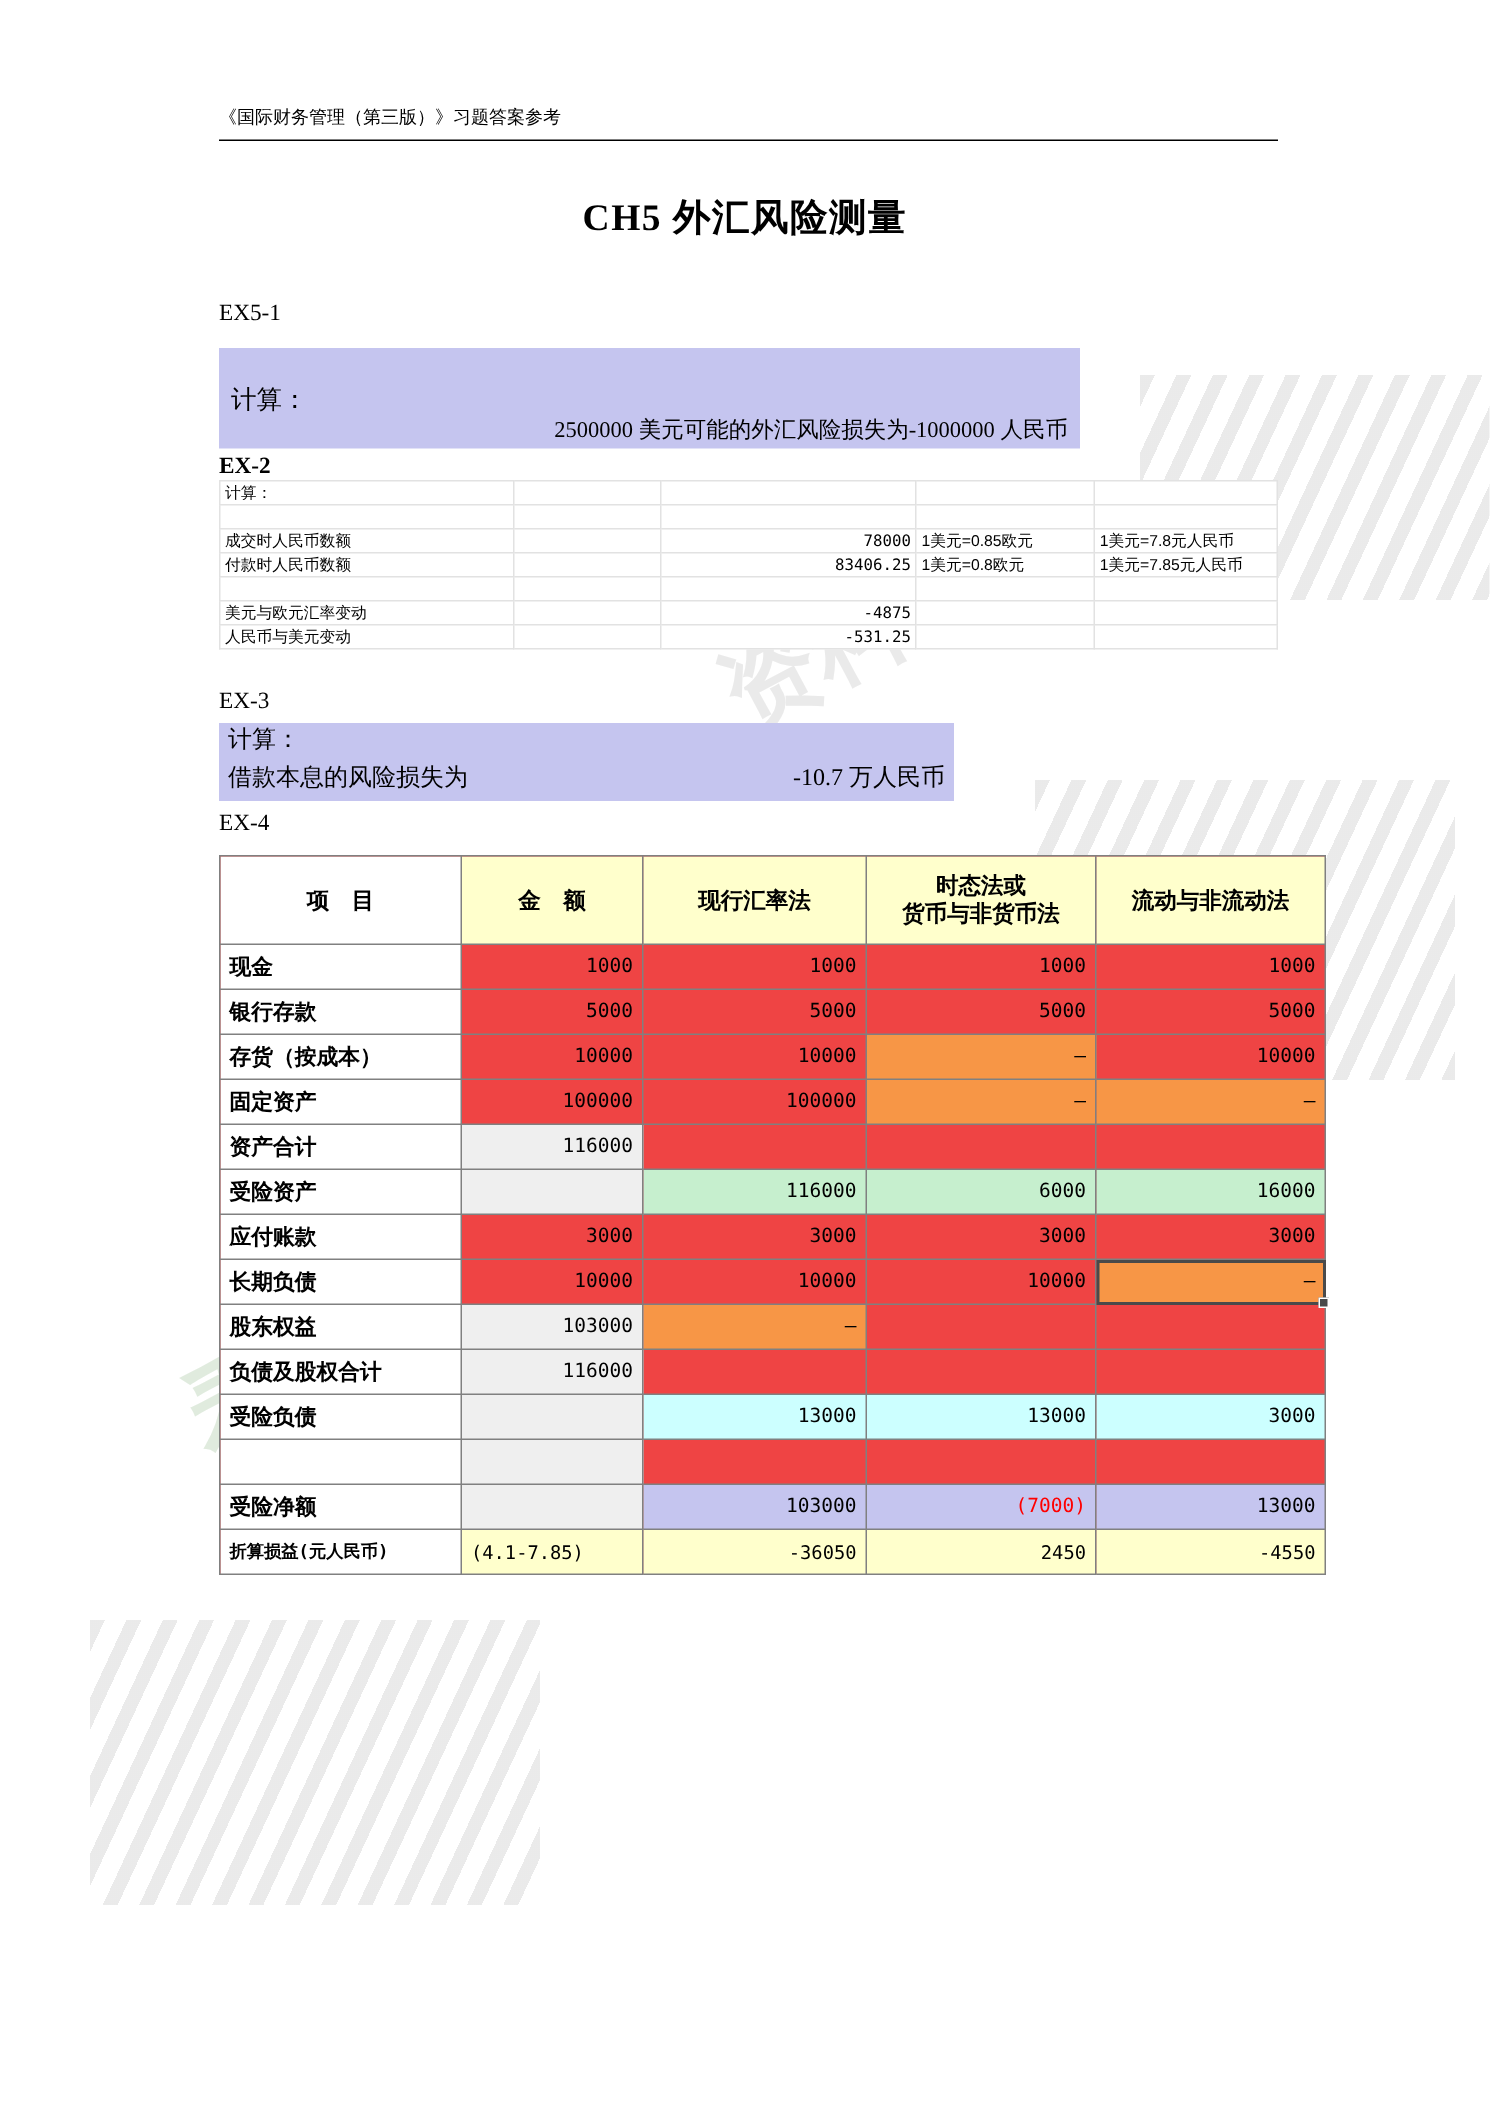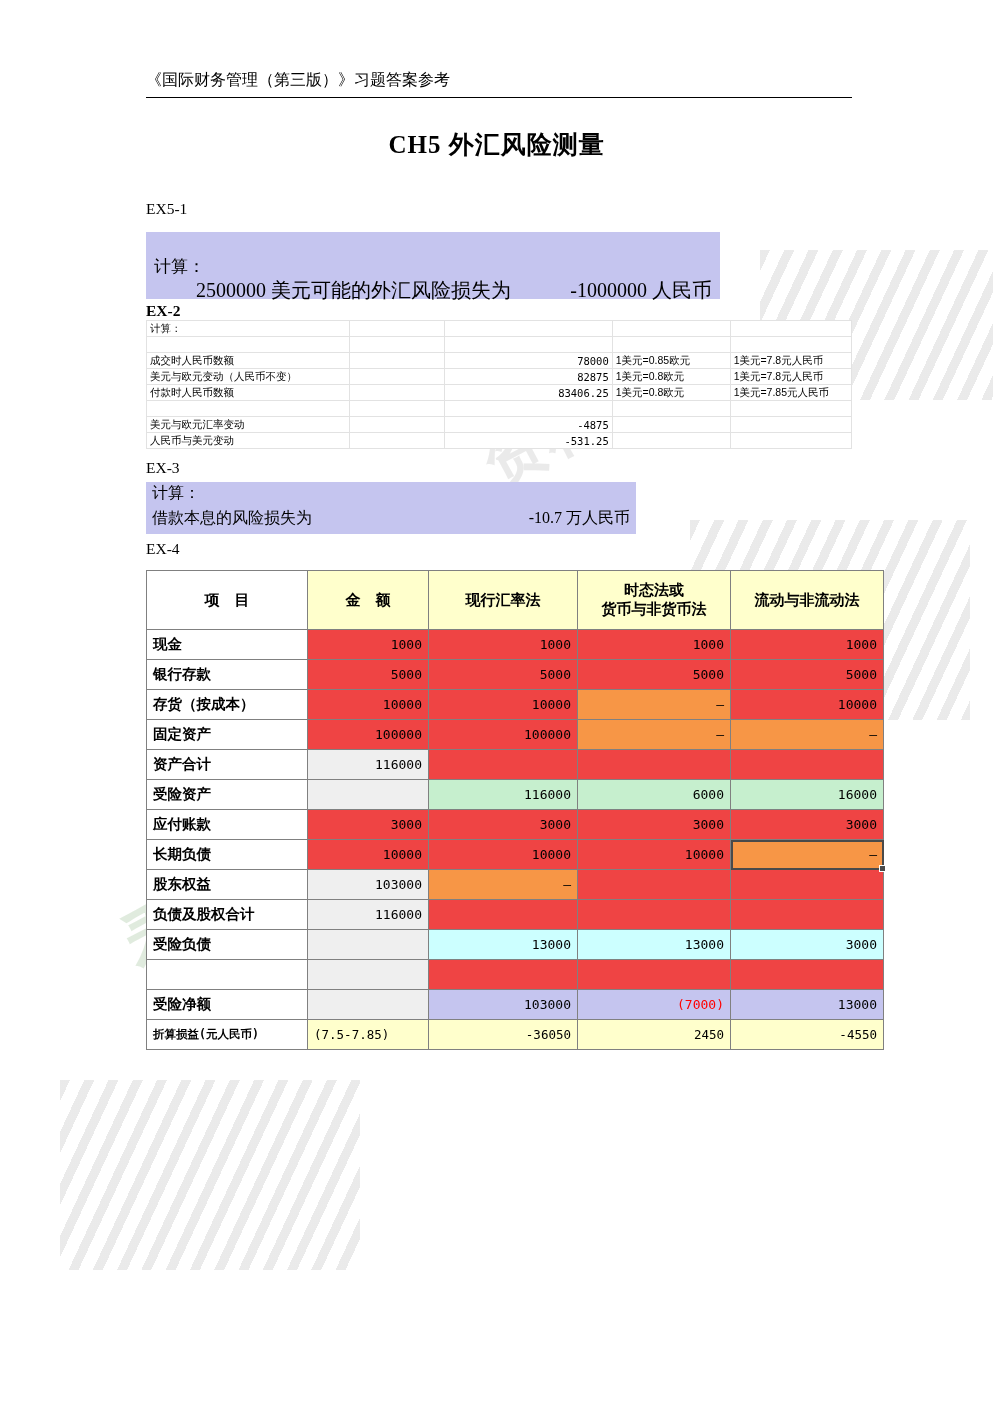--- a/index.html
+++ b/index.html
@@ -63,21 +63,21 @@
   }
   .wm-s1 { left: 760px; top: 250px; }
   .wm-s2 { left: 60px; top: 1080px; width: 300px; height: 190px;}
   .wm-s3 { left: 690px; top: 520px; width: 280px; height: 200px;}
 
   
   .hdr {
     position: absolute;
     left: 146px; top: 70px;
     width: 706px;
-    font-size: 16px;
+    font-size: 12px;
     font-family: "Liberation Serif", serif;
     padding-bottom: 6px;
     border-bottom: 1.5px solid #000;
   }
   .doc-title {
     position: absolute;
     left: 0; top: 128px;
     width: 993px;
     text-align: center;
     font-size: 25px;
@@ -91,21 +91,21 @@
     font-family: "Liberation Serif", serif;
   }
 
   
   .purple-box {
     position: absolute;
     background: #c5c5ef;
   }
   #ex51box { left: 146px; top: 232px; width: 574px; height: 67px; }
   #ex51-calc { position: absolute; left: 154px; top: 255px; font-size: 17px; }
-  #ex51-line { position: absolute; left: 196px; top: 277px; font-size: 20px; width: 516px;}
+  #ex51-line { position: absolute; left: 196px; top: 277px; font-size: 15px; width: 516px; text-align: right;}
   #ex51-line .v1 { }
   #ex51-line .v2 { float: right; }
 
   
   .sheet {
     position: absolute;
     left: 146px; top: 320px;
     width: 706px;
     border-collapse: collapse;
     font-family: "DejaVu Sans Mono", monospace;
@@ -231,27 +231,20 @@
       <td class="c4"></td>
     </tr>
     <tr>
       <td class="c0 cnlabel">成交时人民币数额</td>
       <td class="c1"></td>
       <td class="c2"><span>78000</span></td>
       <td class="c3 cnlabel">1美元=0.85欧元</td>
       <td class="c4 cnlabel">1美元=7.8元人民币</td>
     </tr>
     <tr>
-      <td class="c0 cnlabel">美元与欧元变动（人民币不变）</td>
-      <td class="c1"></td>
-      <td class="c2"><span>82875</span></td>
-      <td class="c3 cnlabel">1美元=0.8欧元</td>
-      <td class="c4 cnlabel">1美元=7.8元人民币</td>
-    </tr>
-    <tr>
       <td class="c0 cnlabel">付款时人民币数额</td>
       <td class="c1"></td>
       <td class="c2"><span>83406.25</span></td>
       <td class="c3 cnlabel">1美元=0.8欧元</td>
       <td class="c4 cnlabel">1美元=7.85元人民币</td>
     </tr>
     <tr>
       <td class="c0"></td>
       <td class="c1"></td>
       <td class="c2"></td>
@@ -397,21 +390,21 @@
     <tr>
       <td class="rowlab lilaclab">受险净额</td>
       <td class="num mono grey"></td>
       <td class="num mono lilac">103000</td>
       <td class="num mono lilac red">(7000)</td>
       <td class="num mono lilac">13000</td>
     </tr>
 
     <tr>
       <td class="rowlab creamlab">折算损益(元人民币)</td>
-      <td class="creamnum" style="text-align:left">(7.5-7.85)</td>
+      <td class="creamnum" style="text-align:left">(4.1-7.85)</td>
       <td class="creamnum">-36050</td>
       <td class="creamnum">2450</td>
       <td class="creamnum">-4550</td>
     </tr>
   </tbody>
     </table>
 
 </div>
 
 </body></html>

